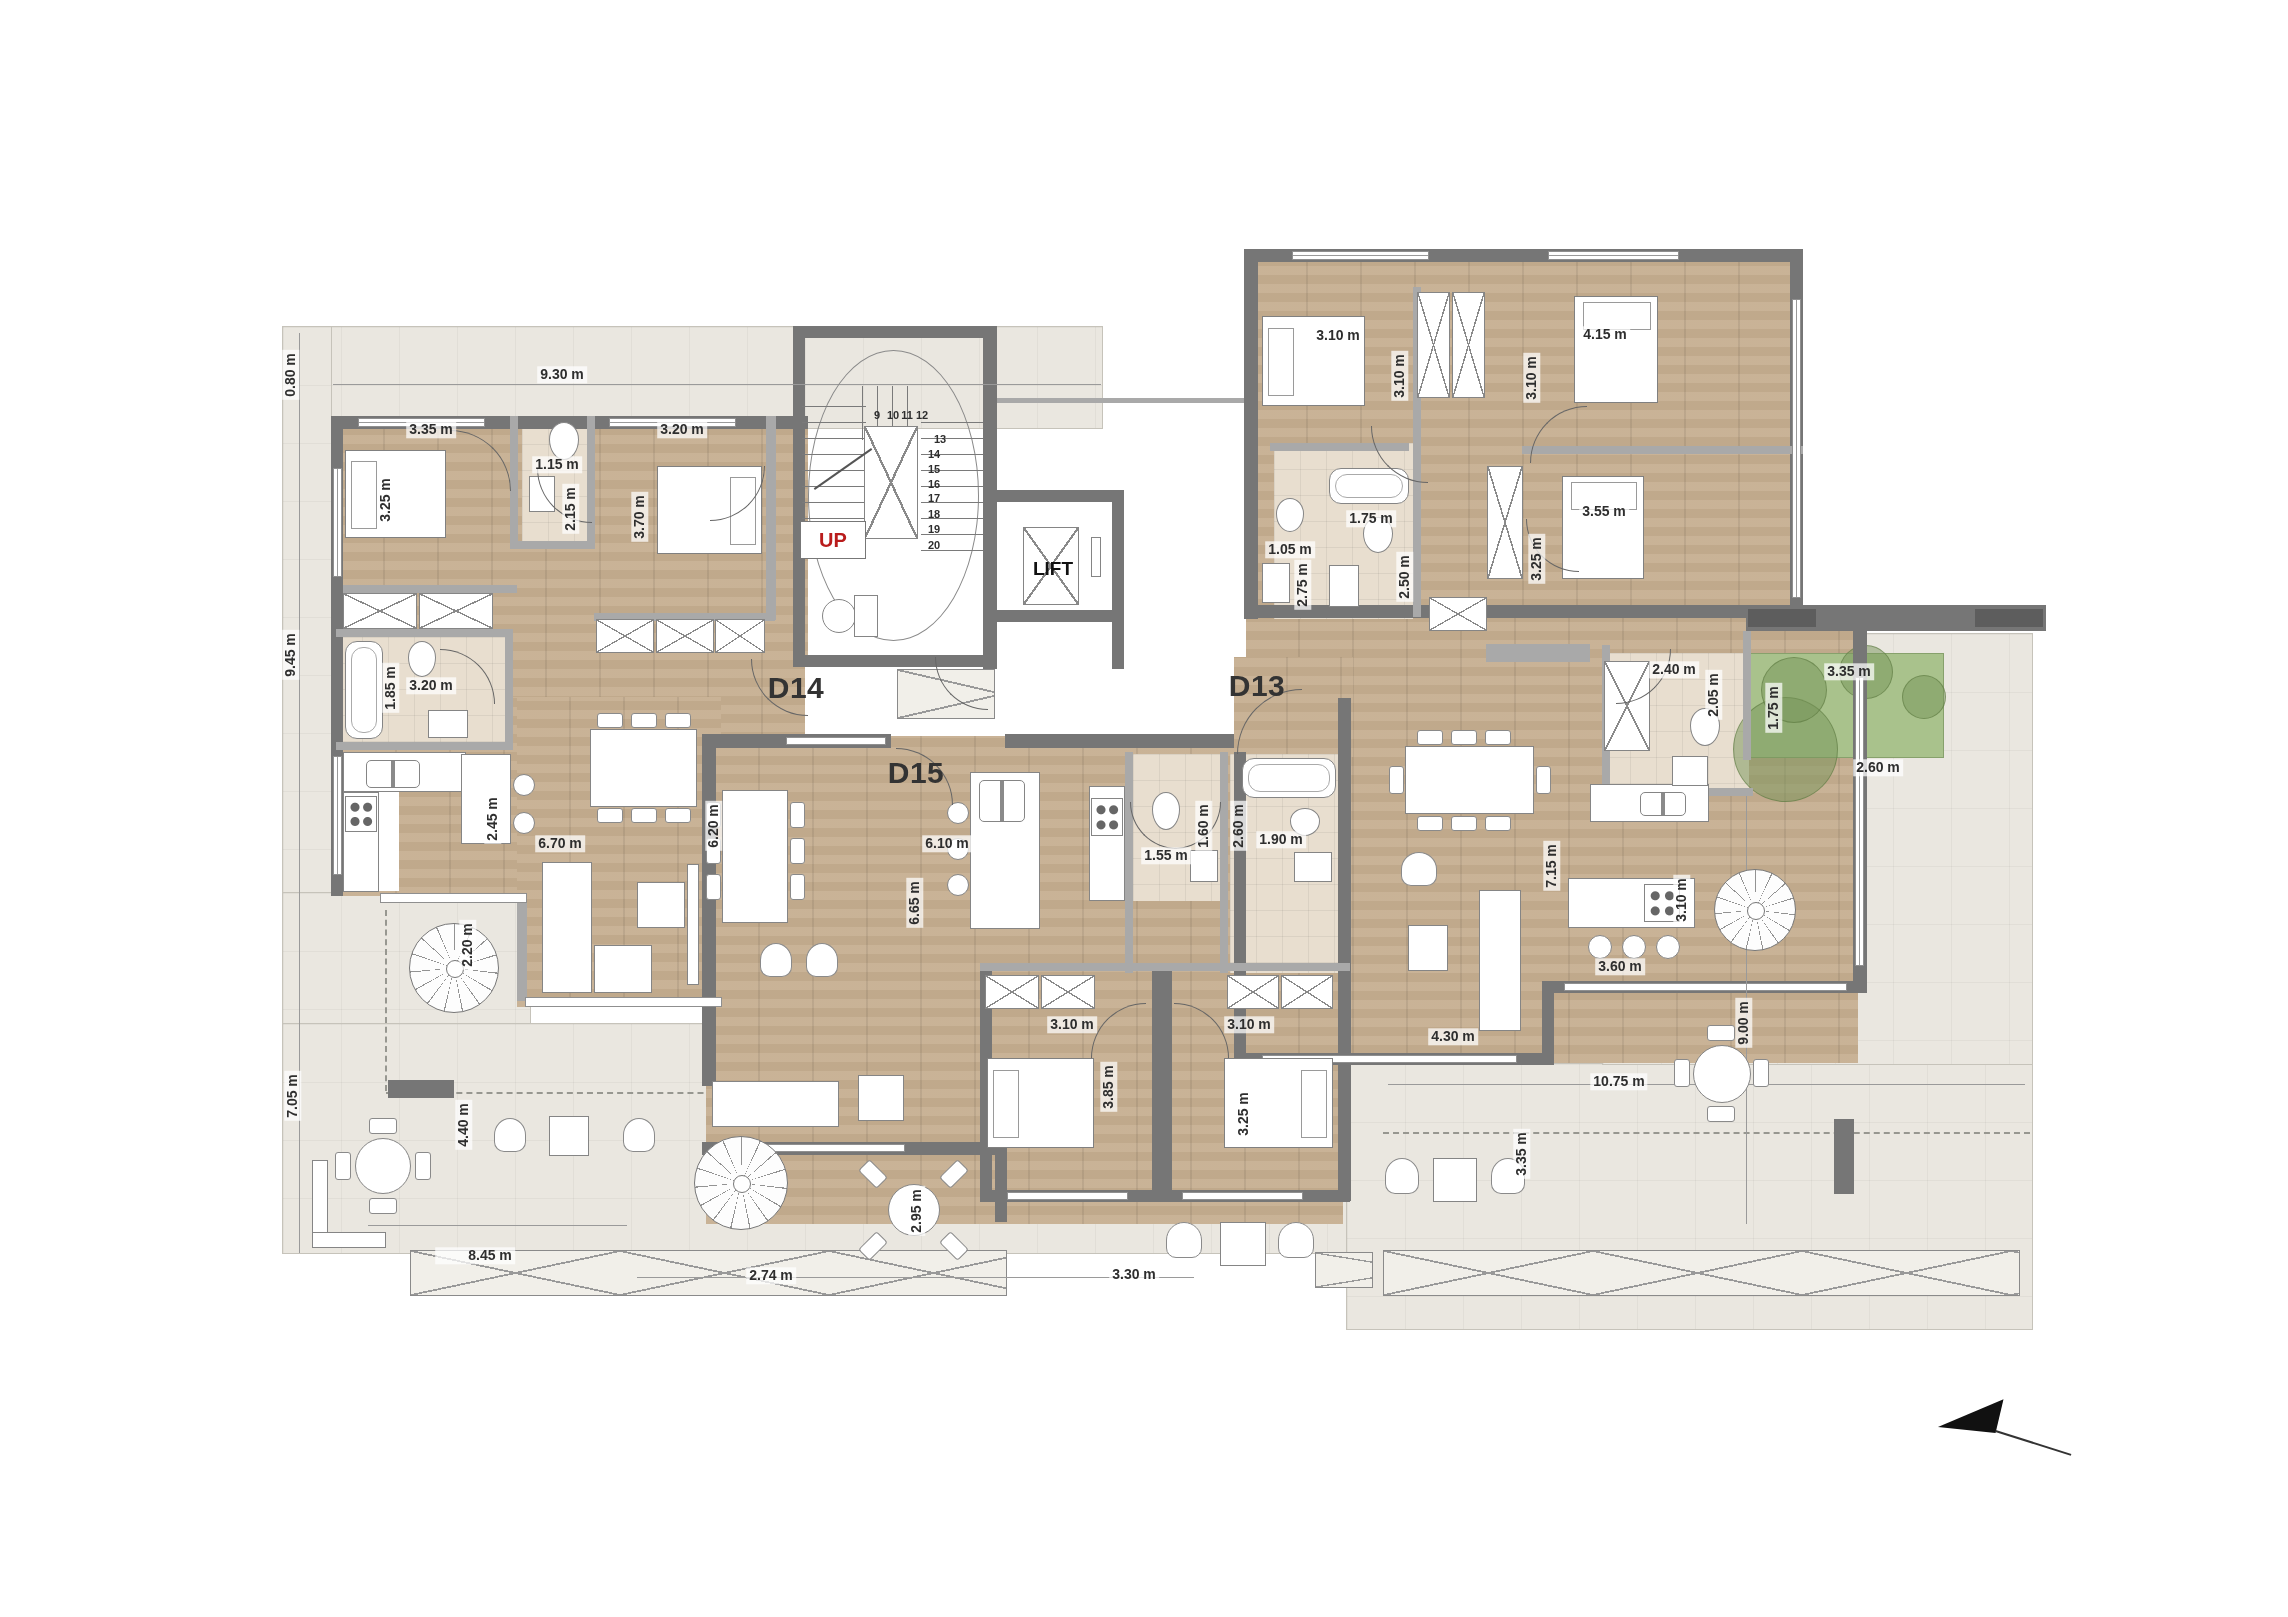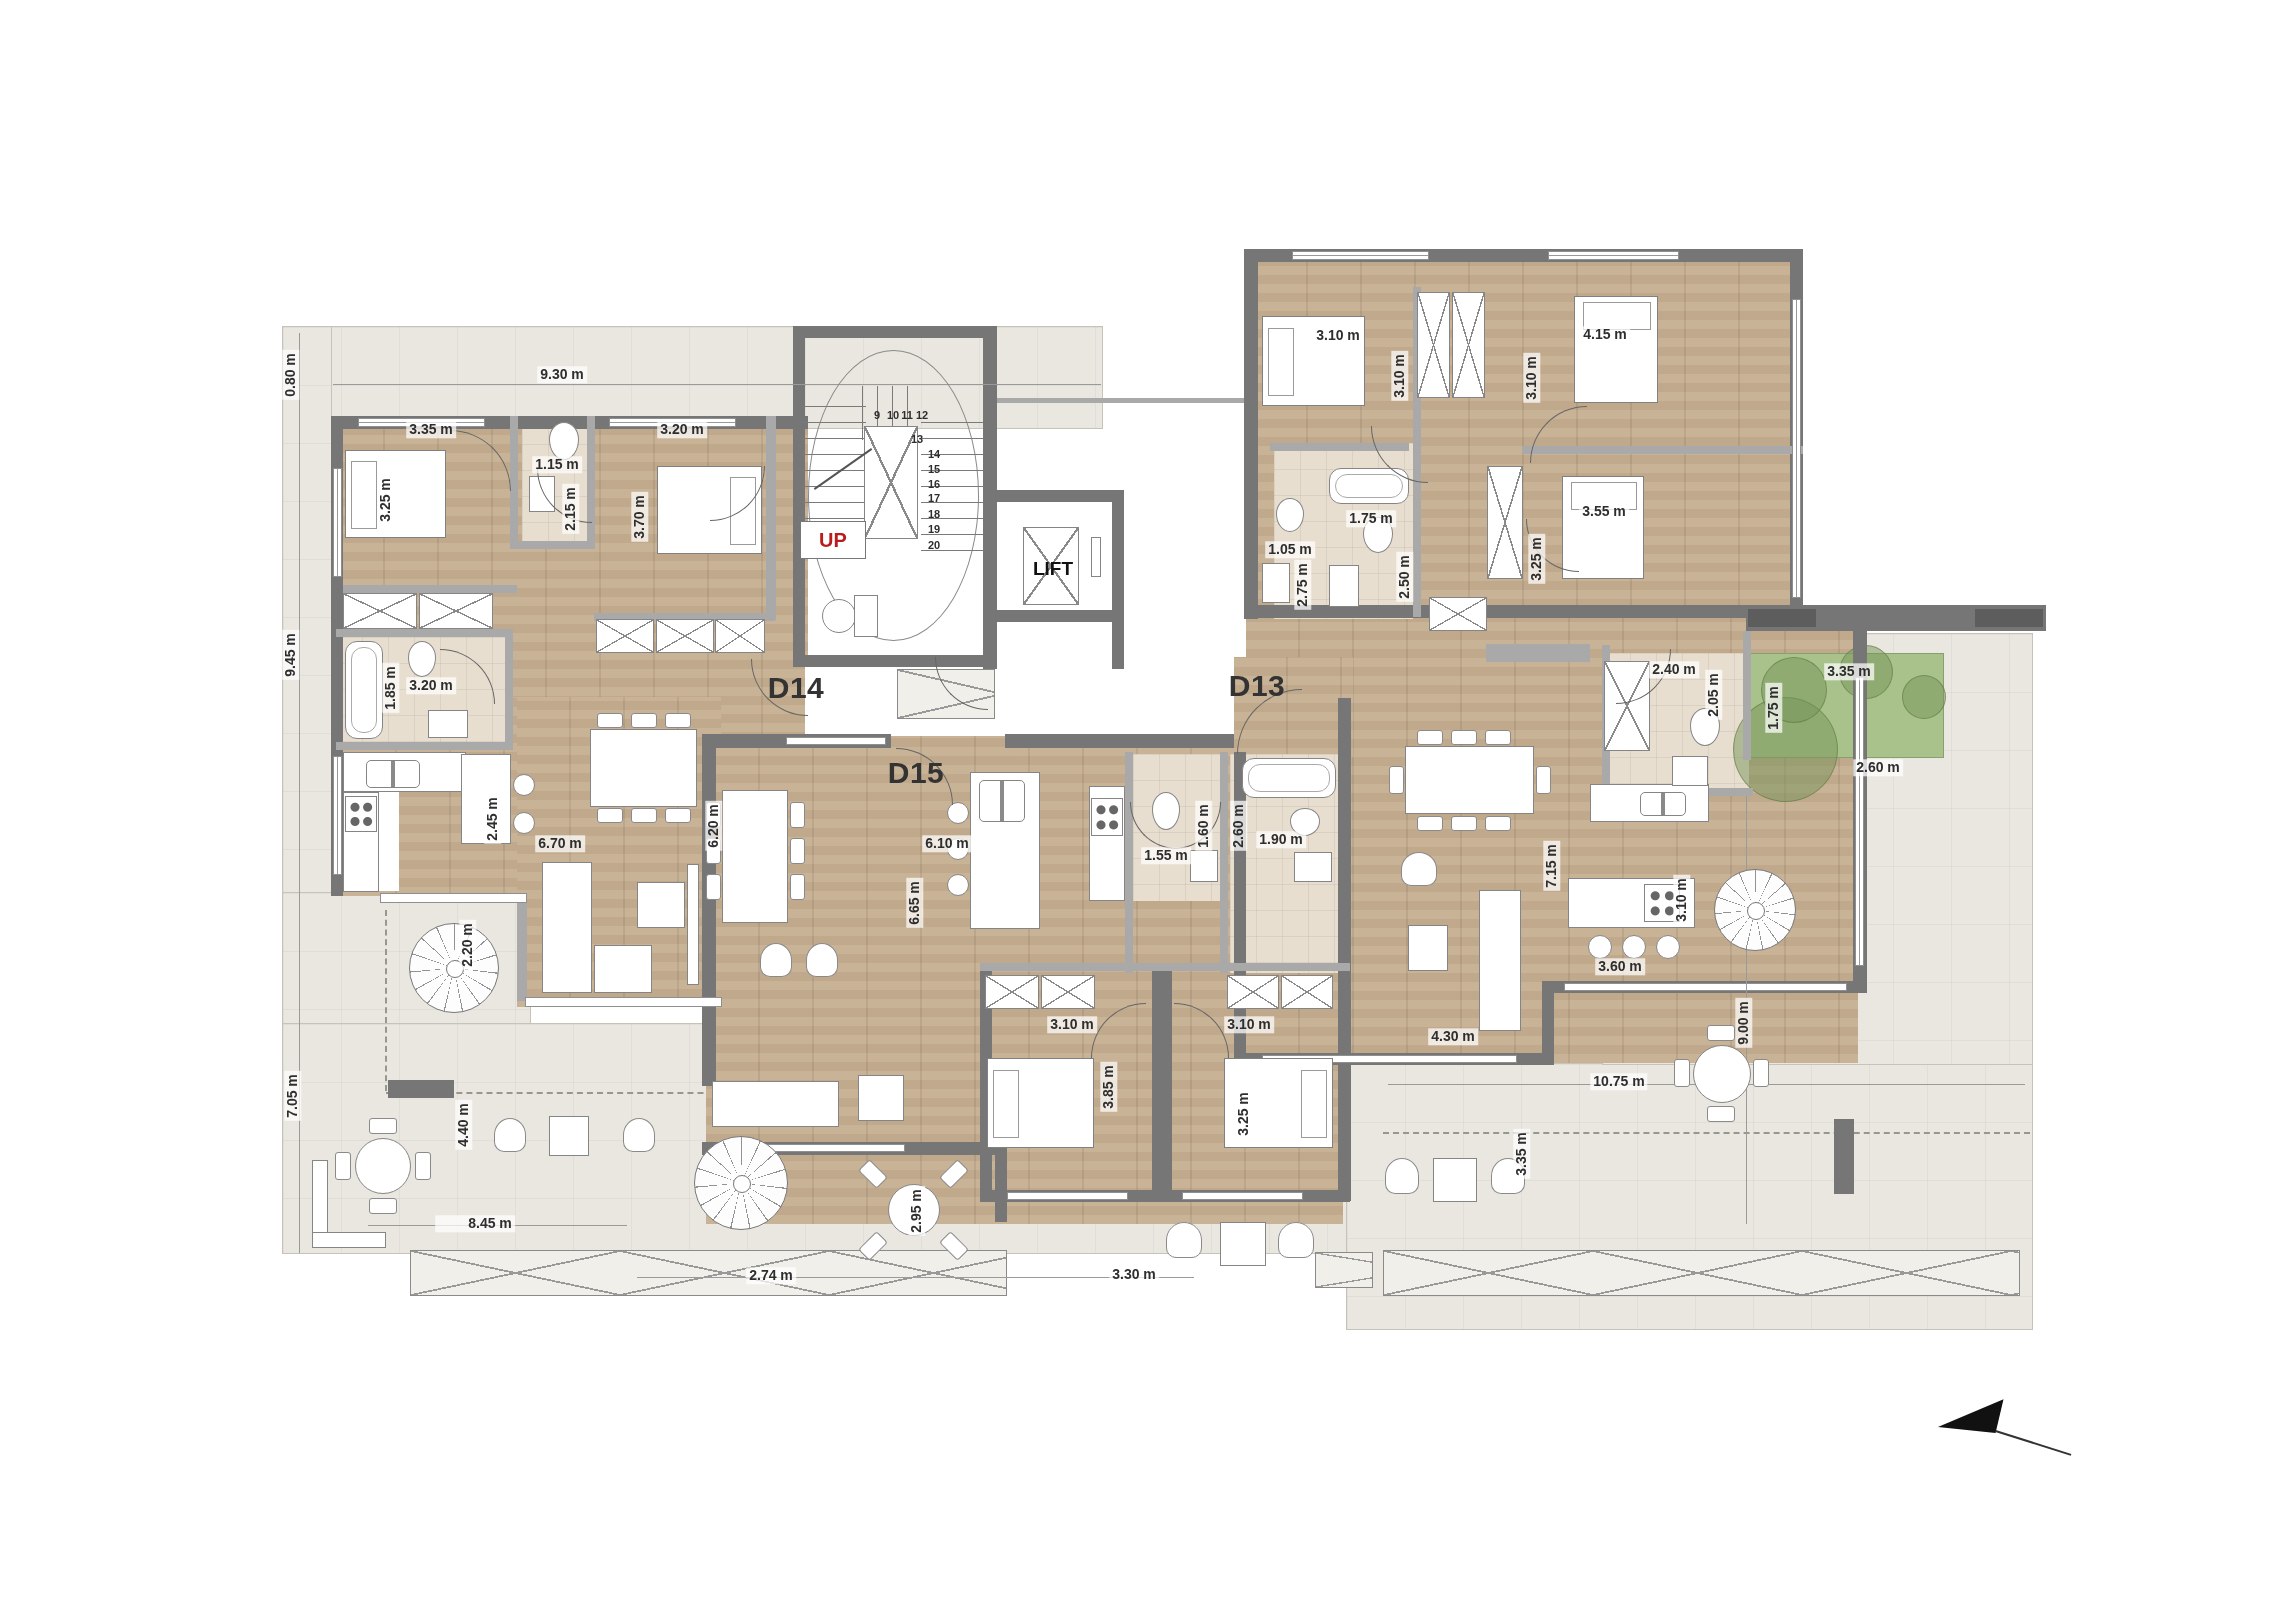--- a/index.html
+++ b/index.html
@@ -373,21 +373,21 @@
       <div class="dim v" style="left: 571px; top: 509px;">2.15 m</div>
       <div class="dim" style="left: 682px; top: 430px;">3.20 m</div>
       <div class="dim v" style="left: 640px; top: 517px;">3.70 m</div>
       <div class="dim v" style="left: 391px; top: 688px;">1.85 m</div>
       <div class="dim" style="left: 431px; top: 686px;">3.20 m</div>
       <div class="dim v" style="left: 493px; top: 819px;">2.45 m</div>
       <div class="dim" style="left: 560px; top: 844px;">6.70 m</div>
       <div class="dim v" style="left: 714px; top: 826px;">6.20 m</div>
       <div class="dim v" style="left: 468px; top: 945px;">2.20 m</div>
       <div class="dim v" style="left: 464px; top: 1125px;">4.40 m</div>
-      <div class="dim" style="left: 475px; top: 1224px; padding-left: 33px;">8.45 m</div>
+      <div class="dim" style="left: 475px; top: 1256px; padding-left: 33px;">8.45 m</div>
       <div class="dim" style="left: 771px; top: 1276px;">2.74 m</div>
       <div class="dim v" style="left: 917px; top: 1211px;">2.95 m</div>
       <div class="dim" style="left: 1134px; top: 1275px;">3.30 m</div>
       <div class="dim" style="left: 947px; top: 844px;">6.10 m</div>
       <div class="dim v" style="left: 915px; top: 903px;">6.65 m</div>
       <div class="dim" style="left: 1166px; top: 856px; text-align: center;">1.55 m</div>
       <div class="dim v" style="left: 1204px; top: 826px;">1.60 m</div>
       <div class="dim v" style="left: 1239px; top: 826px;">2.60 m</div>
       <div class="dim" style="left: 1281px; top: 840px;">1.90 m</div>
       <div class="dim" style="left: 1072px; top: 1025px;">3.10 m</div>
@@ -416,21 +416,21 @@
       <div class="dim v" style="left: 1744px; top: 1023px;">9.00 m</div>
       <div class="dim" style="left: 1619px; top: 1082px;">10.75 m</div>
       <div class="dim v" style="left: 1522px; top: 1154px;">3.35 m</div>
       <div class="dim apt" style="left: 796px; top: 687px;">D14</div>
       <div class="dim apt" style="left: 916px; top: 772px;">D15</div>
       <div class="dim apt" style="left: 1257px; top: 685px;">D13</div>
       <div class="dim step" style="left: 877px; top: 415px;">9</div>
       <div class="dim step" style="left: 893px; top: 415px;">10</div>
       <div class="dim step" style="left: 907px; top: 415px;">11</div>
       <div class="dim step" style="left: 922px; top: 415px;">12</div>
-      <div class="dim step" style="left: 917px; top: 439px;">13</div>
+      <div class="dim step" style="left: 940px; top: 439px;">13</div>
       <div class="dim step" style="left: 934px; top: 454px;">14</div>
       <div class="dim step" style="left: 934px; top: 469px;">15</div>
       <div class="dim step" style="left: 934px; top: 484px;">16</div>
       <div class="dim step" style="left: 934px; top: 498px;">17</div>
       <div class="dim step" style="left: 934px; top: 514px;">18</div>
       <div class="dim step" style="left: 934px; top: 529px;">19</div>
       <div class="dim step" style="left: 934px; top: 545px;">20</div>
     </div>
 
   <div class="abs" style="left:1930px;top:1393px;width:149px;height:80px">

